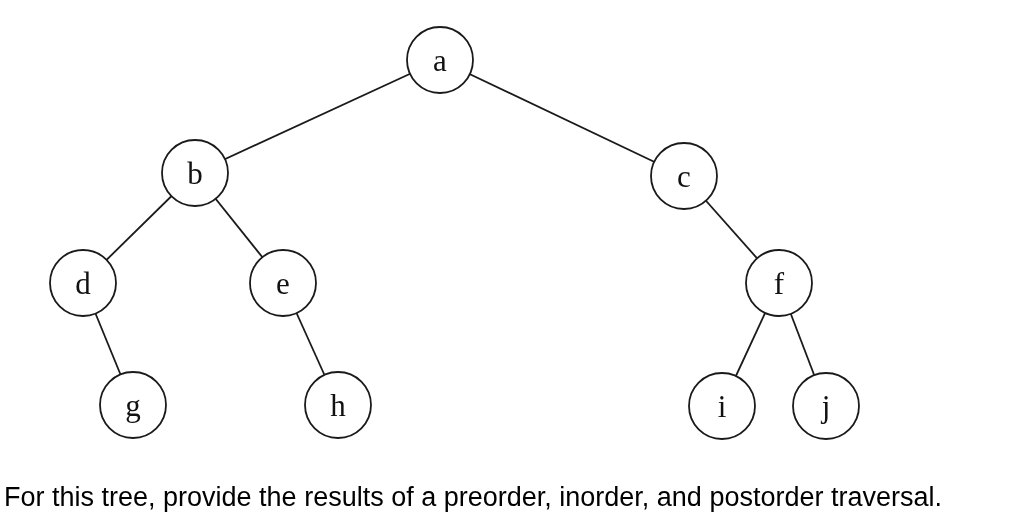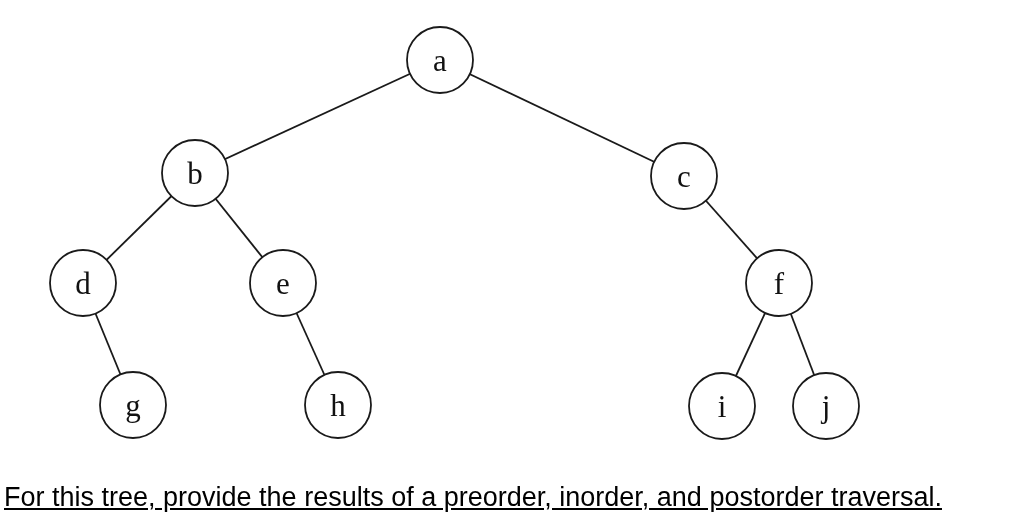--- a/index.html
+++ b/index.html
@@ -31,21 +31,20 @@
   }
   .question {
     position: absolute;
     left: 4px;
     top: 482px;
     width: 1010px;
     font-family: "Liberation Sans", "DejaVu Sans", sans-serif;
     font-size: 27px;
     color: #000000;
     white-space: nowrap;
-    text-decoration: underline;
   }
 </style>
 </head>
 <body>
 
 <div class="canvas-wrap">
   <svg id="tree-svg" width="1024" height="470" viewBox="0 0 1024 470">
       <line x1="440" y1="60" x2="195" y2="173" stroke="#1a1a1a" stroke-width="1.8"></line>
       <line x1="440" y1="60" x2="684" y2="176" stroke="#1a1a1a" stroke-width="1.8"></line>
       <line x1="195" y1="173" x2="83" y2="283" stroke="#1a1a1a" stroke-width="1.8"></line>

